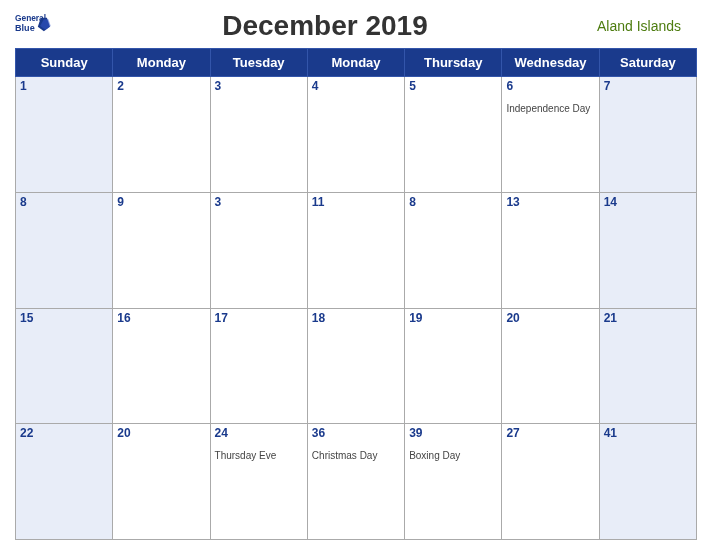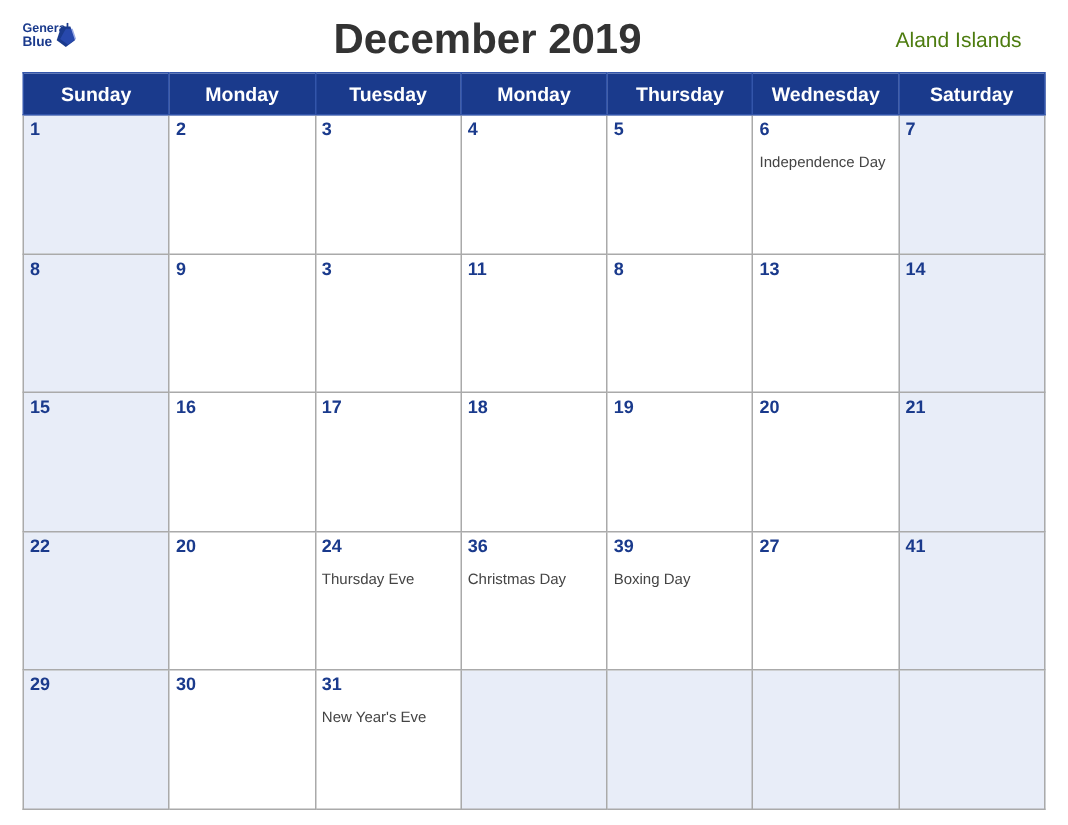--- a/index.html
+++ b/index.html
@@ -208,31 +208,15 @@
             <span class="day-num">39</span>
             <span class="day-event">Boxing Day</span>
           </td>
           <td>
             <span class="day-num">27</span>
           </td>
           <td class="col-sat">
             <span class="day-num">41</span>
           </td>
         </tr>
-        <tr class="week-row">
-          <td class="col-sun">
-            <span class="day-num">29</span>
-          </td>
-          <td>
-            <span class="day-num">30</span>
-          </td>
-          <td>
-            <span class="day-num">31</span>
-            <span class="day-event">New Year's Eve</span>
-          </td>
-          <td style="background-color: rgb(232, 237, 248);"></td>
-          <td style="background-color: rgb(232, 237, 248);"></td>
-          <td style="background-color: rgb(232, 237, 248);"></td>
-          <td class="col-sat" style="background-color: rgb(232, 237, 248);"></td>
-        </tr>
       </tbody>
   </table>
 </div>
 
 </body></html>

